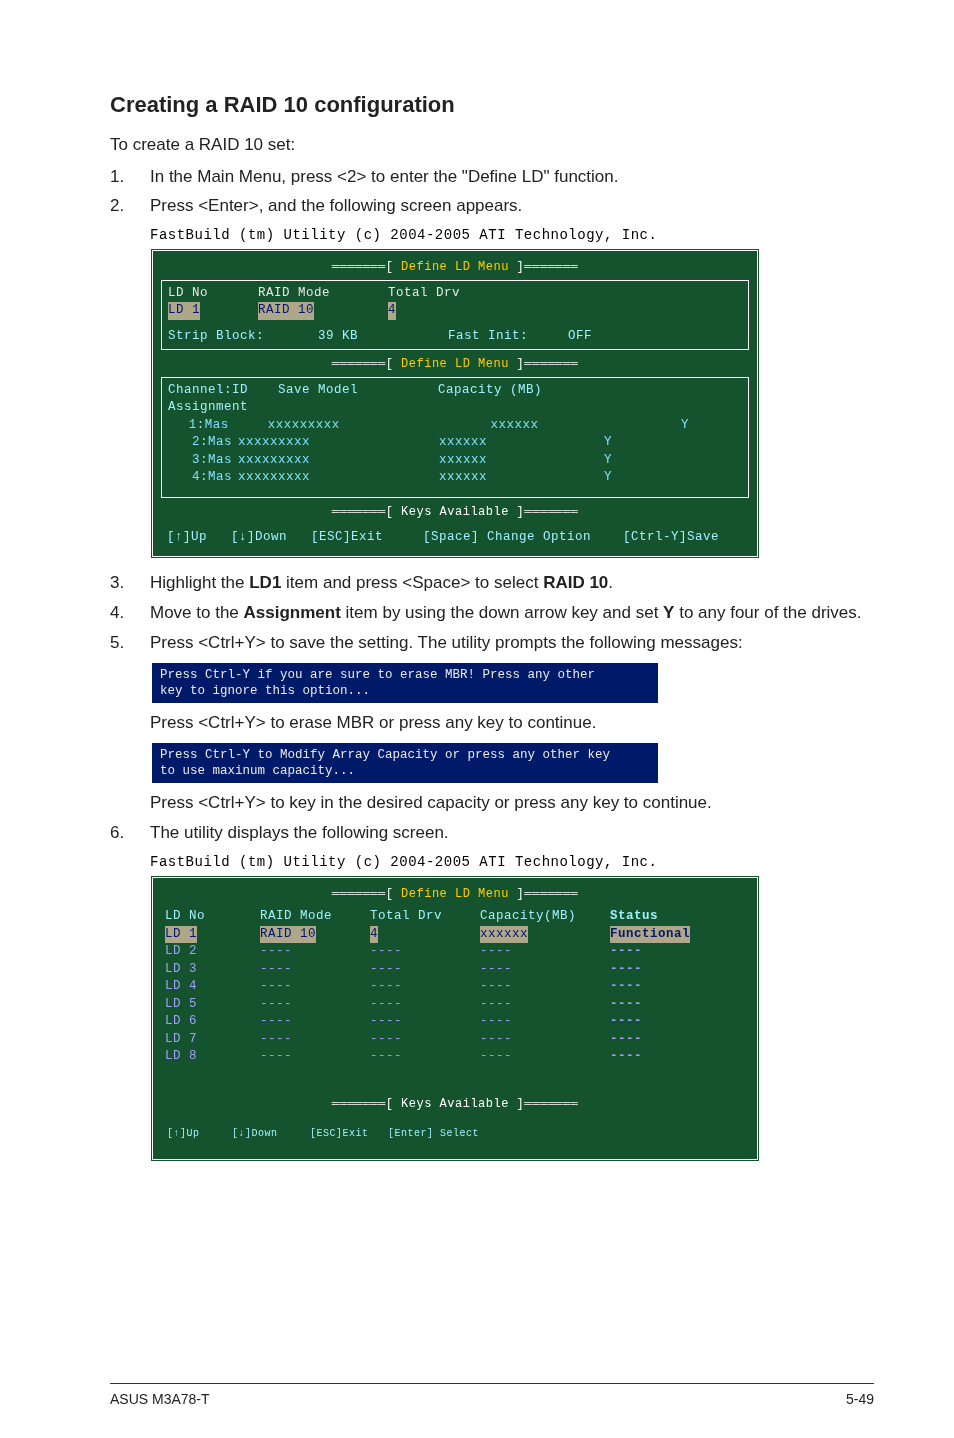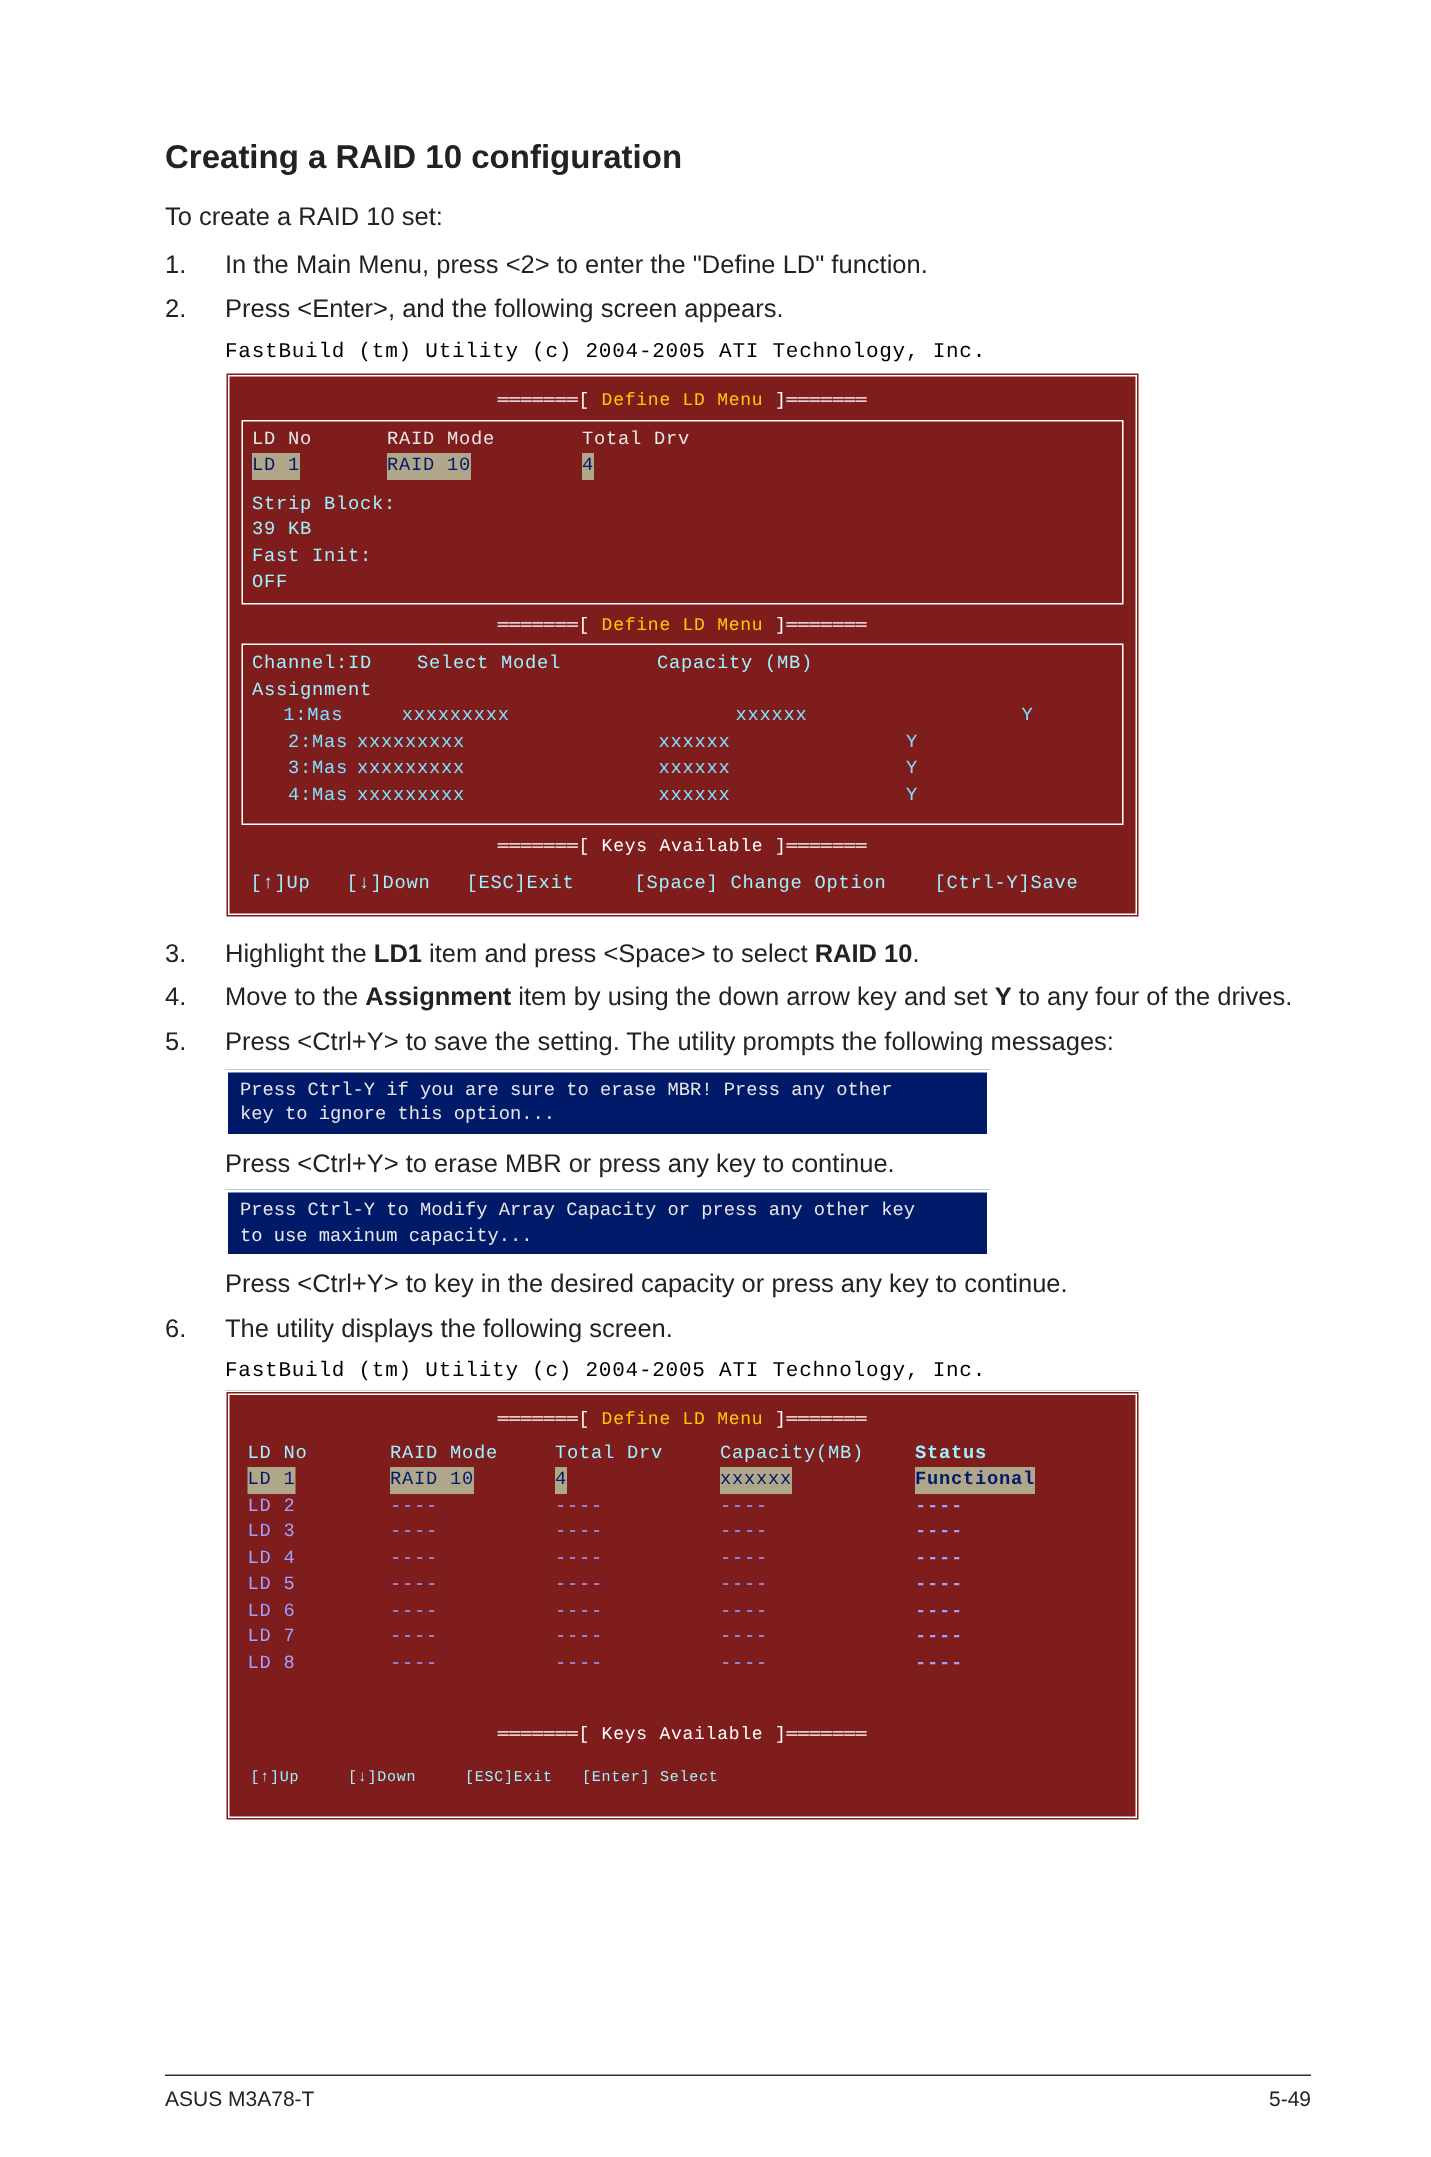--- a/index.html
+++ b/index.html
@@ -46,21 +46,21 @@
   }
   .fbtitle {
     font-family: "Courier New", monospace;
     font-size: 14px;
     font-weight: normal;
     color: #000;
     letter-spacing: 0.5px;
     margin-bottom: 2px;
   }
   .biosbox {
-    background: #7f1d1d;
+    background: #14532d;
     border: 3px double #fff;
     padding: 6px 8px 8px 8px;
     font-family: "Courier New", monospace;
     font-size: 13px;
     color: #e8e8e8;
     letter-spacing: 0.5px;
   }
   .sectlabel {
     color: #ffcc00;
     text-align: center;
@@ -140,33 +140,33 @@
         <span class="c0">LD No</span>
         <span class="c1">RAID Mode</span>
         <span class="c2">Total Drv</span>
       </div>
       <div class="row">
         <span class="c0"><span class="hil">LD 1</span></span>
         <span class="c1"><span class="hil">RAID 10</span></span>
         <span class="c2"><span class="hil">4</span></span>
       </div>
       <div style="height:8px"></div>
-      <div class="row" style="color:#a0f0ff;flex-direction:column;">
+      <div class="row" style="color:#a0f0ff;">
         <span style="width:150px"><span>Strip Block:</span></span>
         <span style="width:130px"><span>39 KB</span></span>
         <span style="width:120px"><span>Fast Init:</span></span>
         <span><span>OFF</span></span>
       </div>
     </div>
 
     <div class="sectlabel">Define LD Menu</div>
     <div class="innerframe" style="padding-bottom:10px">
       <div class="row" style="color:#a0f0ff;">
         <span style="width:110px">Channel:ID</span>
-        <span style="width:160px">Select Model</span>
+        <span style="width:160px">Save Model</span>
         <span style="width:180px">Capacity (MB)</span>
       </div>
       <div class="row" style="color:#a0f0ff;">
         <span>Assignment</span>
       </div>
       <div id="drivelist">
           <div class="row" style="color: rgb(128, 224, 255); gap: 33px;"><span style="width:70px;text-align:right;padding-right:6px">1:Mas</span><span style="width:140px">xxxxxxxxx</span><span style="width:170px;text-align:center">xxxxxx</span><span style="width:120px;text-align:center">Y</span></div>
           <div class="row" style="color: rgb(128, 224, 255);"><span style="width:70px;text-align:right;padding-right:6px">2:Mas</span><span style="width:140px">xxxxxxxxx</span><span style="width:170px;text-align:center">xxxxxx</span><span style="width:120px;text-align:center">Y</span></div>
           <div class="row" style="color: rgb(128, 224, 255);"><span style="width:70px;text-align:right;padding-right:6px">3:Mas</span><span style="width:140px">xxxxxxxxx</span><span style="width:170px;text-align:center">xxxxxx</span><span style="width:120px;text-align:center">Y</span></div>
           <div class="row" style="color: rgb(128, 224, 255);"><span style="width:70px;text-align:right;padding-right:6px">4:Mas</span><span style="width:140px">xxxxxxxxx</span><span style="width:170px;text-align:center">xxxxxx</span><span style="width:120px;text-align:center">Y</span></div>

